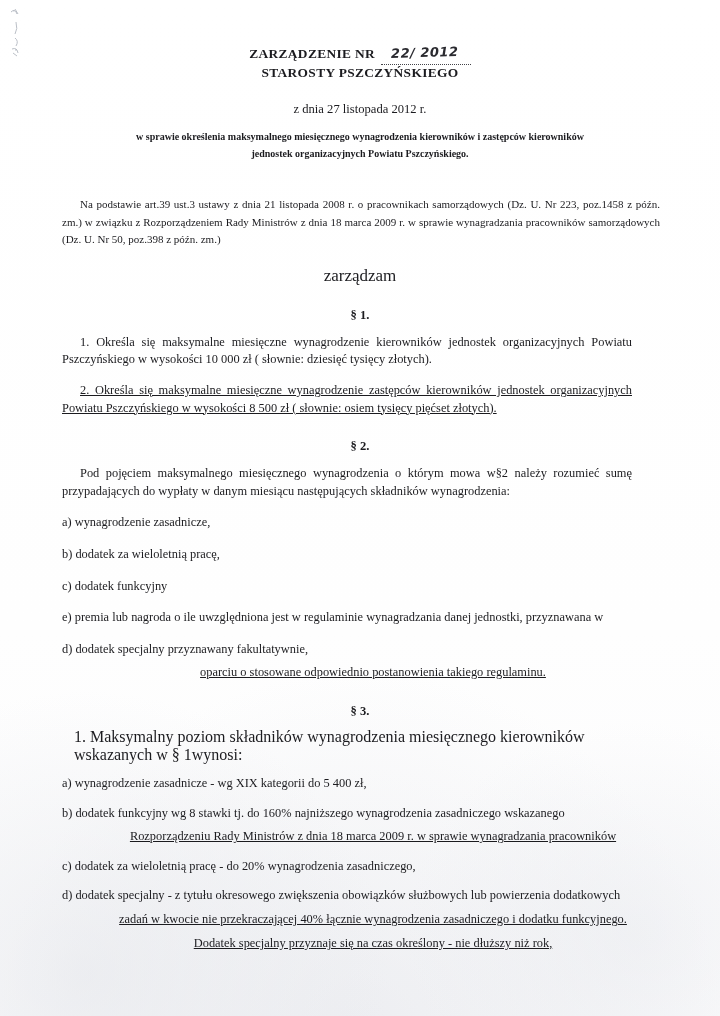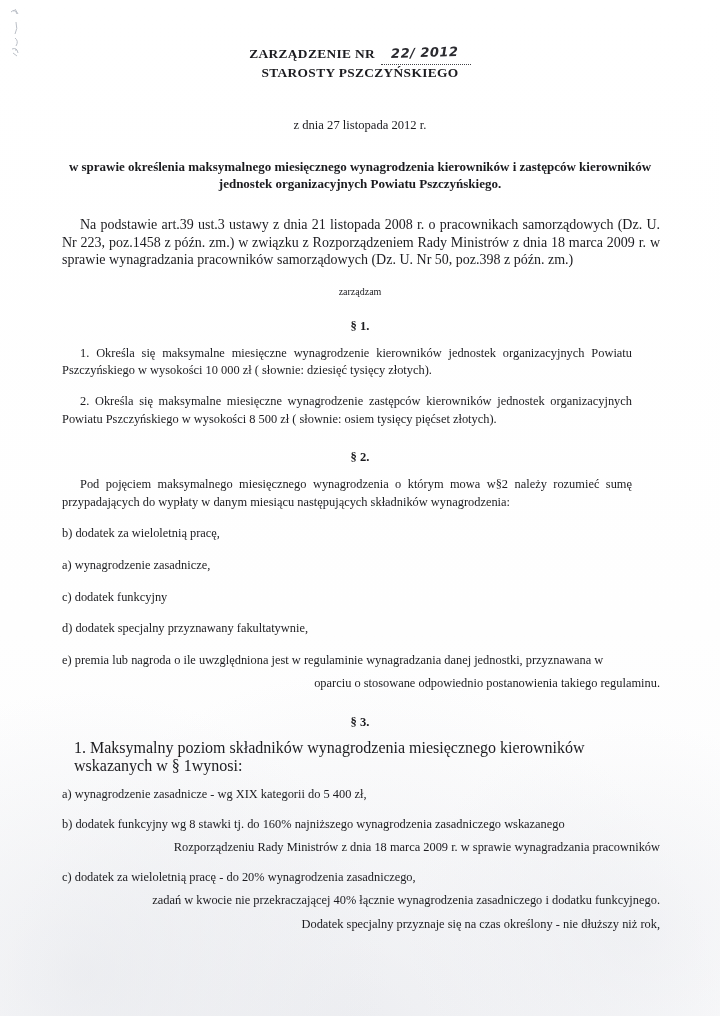--- a/index.html
+++ b/index.html
@@ -75,74 +75,75 @@
     position: absolute;
     left: 2px;
     right: 0;
     bottom: -2px;
     border-bottom: 1.5px dotted #43434a;
   }
 
   .doc-date {
     text-align: center;
     font-size: 12.6px;
-    margin-top: 36px;
+    margin-top: 20px;
   }
 
   .doc-subject {
     font-weight: bold;
-    font-size: 13px;
+    font-size: 10px;
     line-height: 17px;
     text-align: center;
-    margin: 25px 46px 0 46px;
+    margin: 11px 46px 0 46px;
   }
 
   
   .basis {
-    font-size: 14px;
+    font-size: 11px;
     line-height: 17.6px;
     text-align: justify;
-    margin: 24px 60px 0 62px;
+    margin: 34px 60px 0 62px;
     text-indent: 18px;
   }
   .enact {
     text-align: center;
-    font-size: 10px;
+    font-size: 17px;
     margin-top: 17px;
   }
 
   .para-head {
     text-align: center;
     font-weight: bold;
     font-size: 12.6px;
     margin-top: 22px;
   }
 
   .p-just {
     font-size: 12.4px;
     line-height: 17.6px;
     text-align: justify;
     margin: 11px 88px 0 62px;
     text-indent: 18px;
   }
-  .p-just.tight { margin-top: 13px; }
+  .p-just.tight { margin-top: 13px; text-decoration: underline; }
 
   .p-left {
     font-size: 12.4px;
     line-height: 17.6px;
     text-align: left;
     margin: 14px 60px 0 62px;
   }
   .p-left.compact { margin-top: 12px; }
 
   .p-cont {
     font-size: 12.4px;
     line-height: 17.6px;
-    text-align: right;
+    text-align: center;
     margin: 6px 60px 0 86px;
+    text-decoration: underline;
   }
   .p-indent1 {
     font-size: 16px;
     line-height: 17.6px;
     text-align: left;
     margin: 9px 60px 0 74px;
   }
 
   
   .content, .title-block { filter: saturate(0.9); }
@@ -189,30 +190,31 @@
 
     <div class="basis">Na podstawie art.39 ust.3 ustawy z dnia 21 listopada 2008 r. o pracownikach samorządowych (Dz. U. Nr 223, poz.1458 z późn. zm.) w związku z Rozporządzeniem Rady Ministrów z dnia 18 marca 2009 r. w sprawie wynagradzania pracowników samorządowych (Dz. U. Nr 50, poz.398 z późn. zm.)</div>
     <div class="enact">zarządzam</div>
 
     <div class="para-head">§ 1.</div>
     <div class="p-just">1. Określa się maksymalne miesięczne wynagrodzenie kierowników jednostek organizacyjnych Powiatu Pszczyńskiego w wysokości 10 000 zł ( słownie: dziesięć tysięcy złotych).</div>
     <div class="p-just tight">2. Określa się maksymalne miesięczne wynagrodzenie zastępców kierowników jednostek organizacyjnych Powiatu Pszczyńskiego w wysokości 8 500 zł ( słownie: osiem tysięcy pięćset złotych).</div>
 
     <div class="para-head">§ 2.</div>
     <div class="p-just">Pod pojęciem maksymalnego miesięcznego wynagrodzenia o którym mowa w§2 należy rozumieć sumę przypadających do wypłaty w danym miesiącu następujących składników wynagrodzenia:</div>
+    <div class="p-left">a) wynagrodzenie zasadnicze,</div>
     <div class="p-left">b) dodatek za wieloletnią pracę,</div>
-    <div class="p-left">a) wynagrodzenie zasadnicze,</div>
     <div class="p-left">c) dodatek funkcyjny</div>
+    <div class="p-left">e) premia lub nagroda o ile uwzględniona jest w regulaminie wynagradzania danej jednostki, przyznawana w</div>
     <div class="p-left">d) dodatek specjalny przyznawany fakultatywnie,</div>
-    <div class="p-left">e) premia lub nagroda o ile uwzględniona jest w regulaminie wynagradzania danej jednostki, przyznawana w</div>
     <div class="p-cont">oparciu o stosowane odpowiednio postanowienia takiego regulaminu.</div>
 
     <div class="para-head">§ 3.</div>
     <div class="p-indent1">1. Maksymalny poziom składników wynagrodzenia miesięcznego kierowników wskazanych w § 1wynosi:</div>
     <div class="p-left compact">a) wynagrodzenie zasadnicze - wg XIX kategorii do 5 400 zł,</div>
     <div class="p-left compact">b) dodatek funkcyjny wg 8 stawki tj. do 160% najniższego wynagrodzenia zasadniczego wskazanego</div>
     <div class="p-cont">Rozporządzeniu Rady Ministrów z dnia 18 marca 2009 r. w sprawie wynagradzania pracowników</div>
     <div class="p-left compact">c) dodatek za wieloletnią pracę - do 20% wynagrodzenia zasadniczego,</div>
+    <div class="p-left compact">d) dodatek specjalny - z tytułu okresowego zwiększenia obowiązków służbowych lub powierzenia dodatkowych</div>
     <div class="p-cont">zadań w kwocie nie przekraczającej 40% łącznie wynagrodzenia zasadniczego i dodatku funkcyjnego.</div>
     <div class="p-cont">Dodatek specjalny przyznaje się na czas określony - nie dłuższy niż rok,</div>
 
   </div>
 </div>
 
 </body></html>

